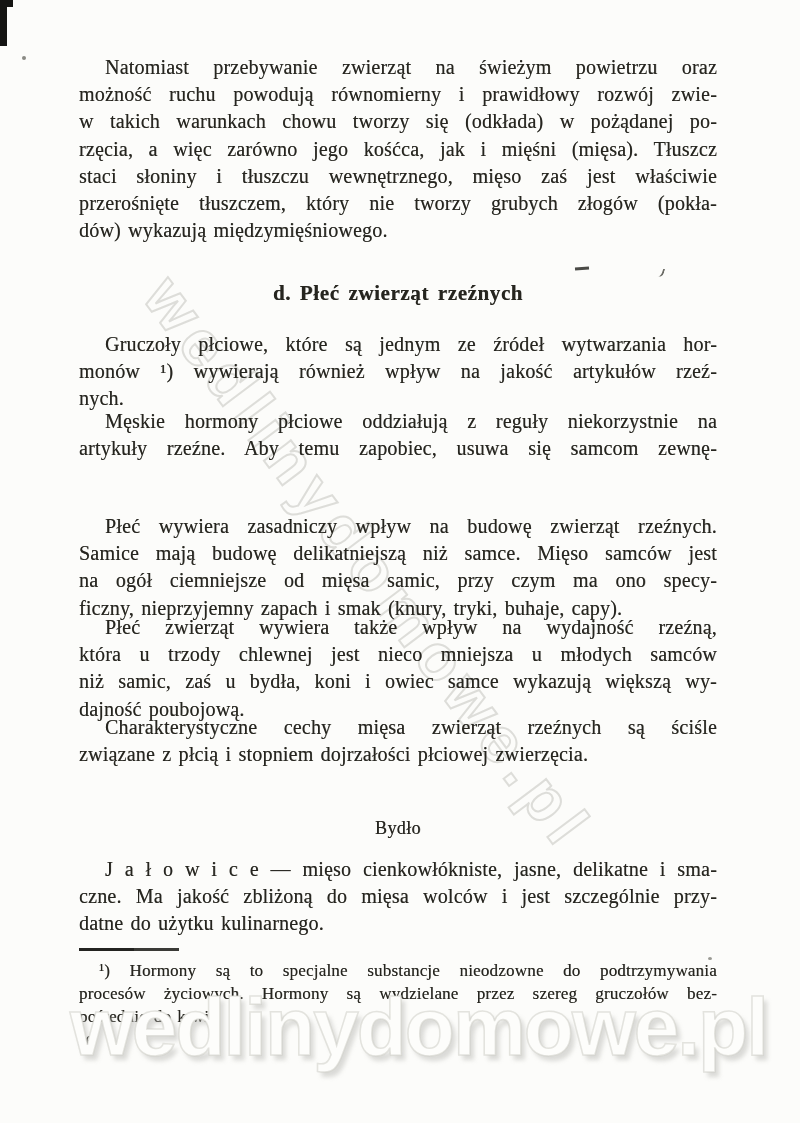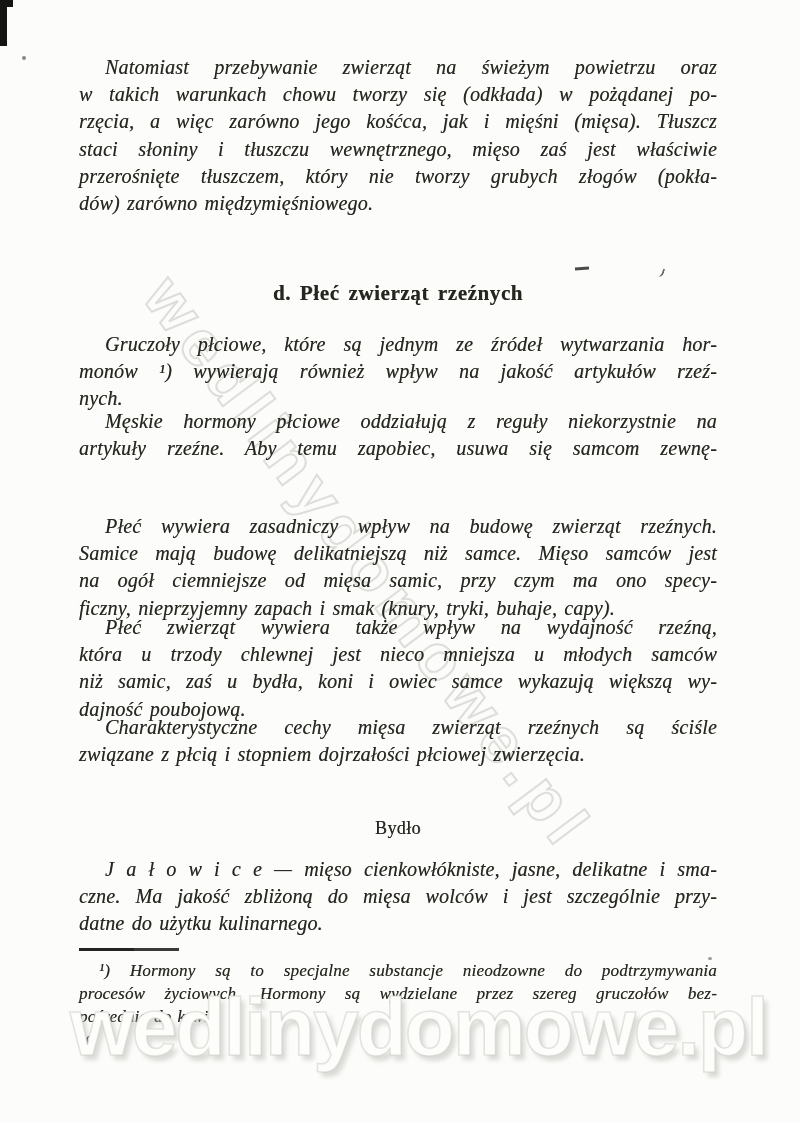--- a/index.html
+++ b/index.html
@@ -2,21 +2,21 @@
 <html><head>
 <meta charset="utf-8">
 <style>
   html,body{margin:0;padding:0;background:#e9e9e7;}
   .page{
     position:relative;width:800px;height:1123px;margin:0 auto;
     background:#fcfcfa;overflow:hidden;
     font-family:"Liberation Serif", serif;color:#26251f;
   }
   .text-col{position:absolute;left:79px;top:0;width:638px;}
-  .para{position:absolute;left:0;width:100%;font-style:italic;}
+  .para{position:absolute;left:0;width:100%;}
   .line{
     font-size:20px;line-height:27.2px;
     text-align:justify;text-align-last:justify;
     letter-spacing:0.2px;word-spacing:2px;
     text-shadow:0.3px 0.3px 0.5px rgba(40,40,35,0.55);
     white-space:normal;
   }
   .line.last{text-align-last:left;}
   .line.indent{text-indent:26px;}
   .section-heading{
@@ -74,25 +74,26 @@
 <body>
 
 <div class="page">
 
   <div class="wm-diagonal">wedlinydomowe.pl</div>
 
   <div class="text-col">
 
     <div class="para" style="top:54px">
       <div class="line indent">Natomiast przebywanie zwierząt na świeżym powietrzu oraz</div>
+      <div class="line">możność ruchu powodują równomierny i prawidłowy rozwój zwie-</div>
       <div class="line">w takich warunkach chowu tworzy się (odkłada) w pożądanej po-</div>
       <div class="line">rzęcia, a więc zarówno jego kośćca, jak i mięśni (mięsa). Tłuszcz</div>
       <div class="line">staci słoniny i tłuszczu wewnętrznego, mięso zaś jest właściwie</div>
       <div class="line">przerośnięte tłuszczem, który nie tworzy grubych złogów (pokła-</div>
-      <div class="line last">dów) zarówno międzymięśniowego.</div>
+      <div class="line last">dów) wykazują międzymięśniowego.</div>
     </div>
 
     <h3 class="section-heading" style="top:280px">d. Płeć zwierząt rzeźnych</h3>
 
     <div class="para" style="top:331px">
       <div class="line indent">Gruczoły płciowe, które są jednym ze źródeł wytwarzania hor-</div>
       <div class="line">monów ¹) wywierają również wpływ na jakość artykułów rzeź-</div>
       <div class="line last">nych.</div>
     </div>
 

